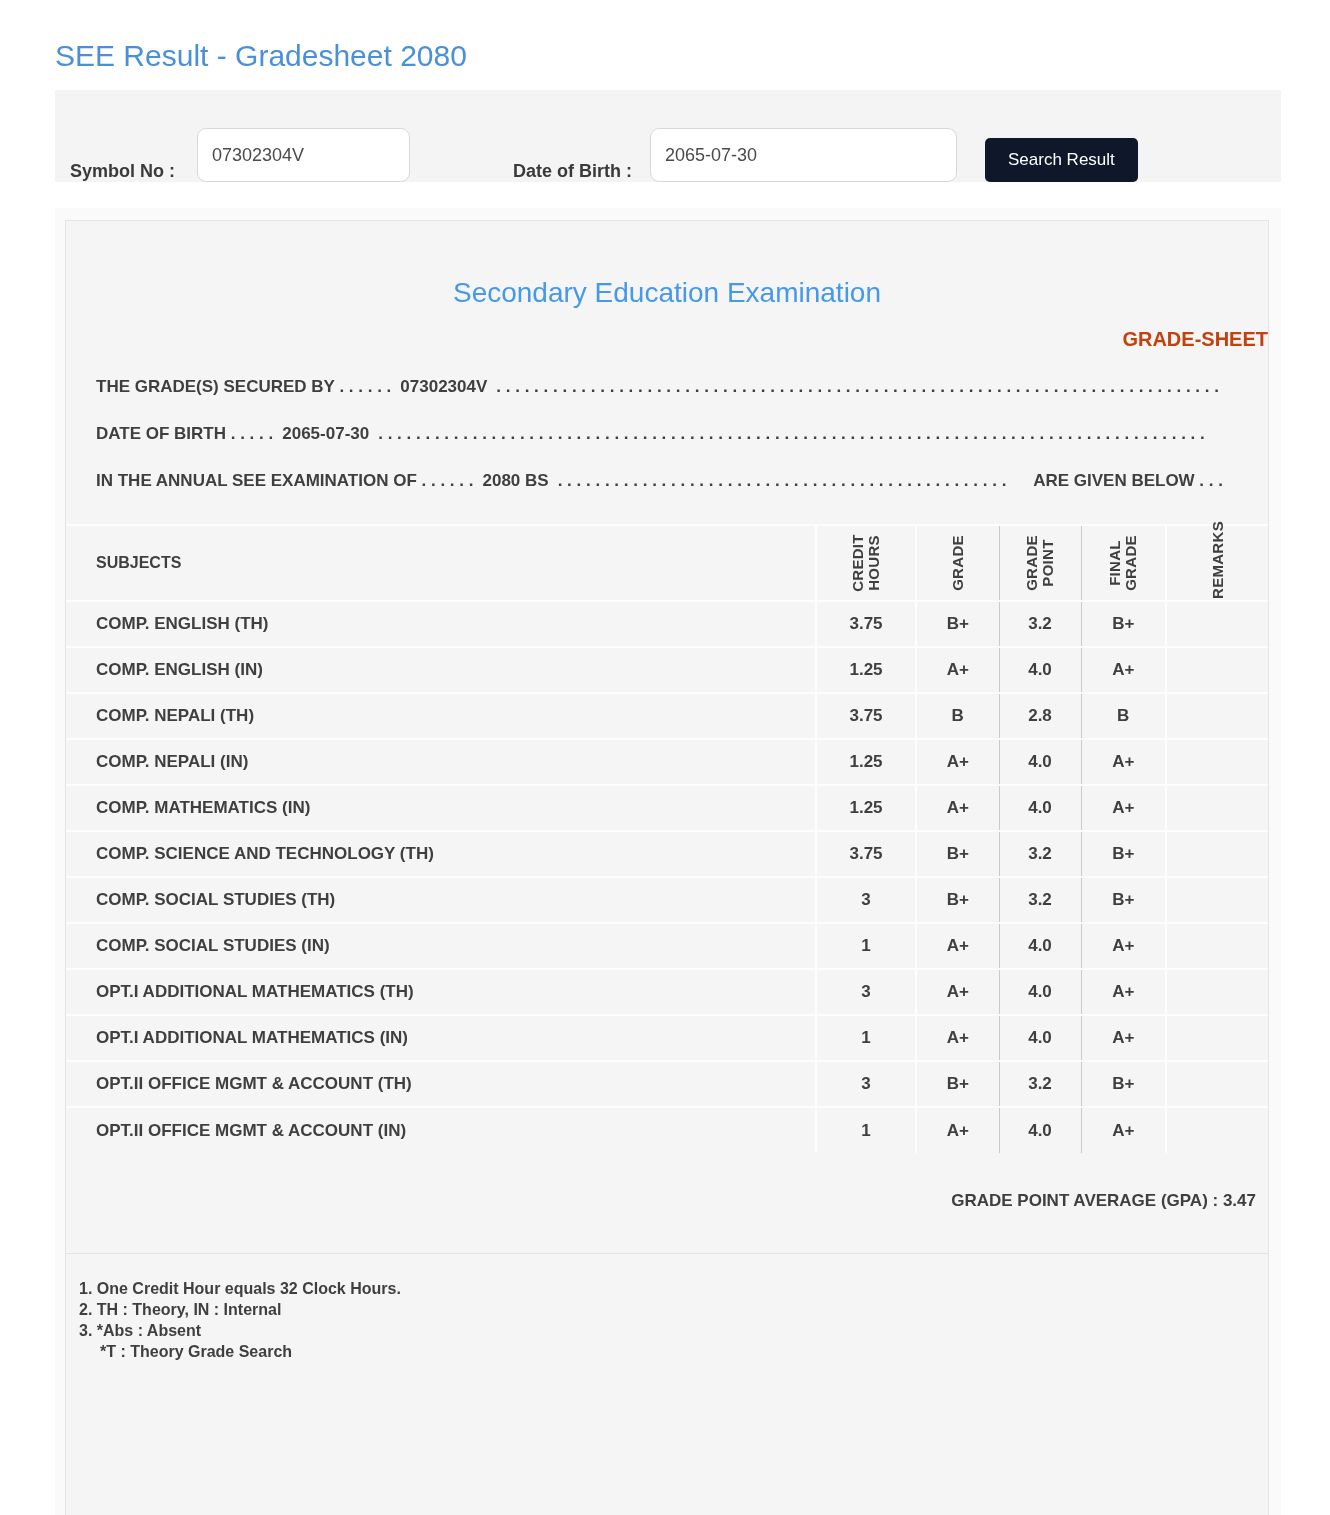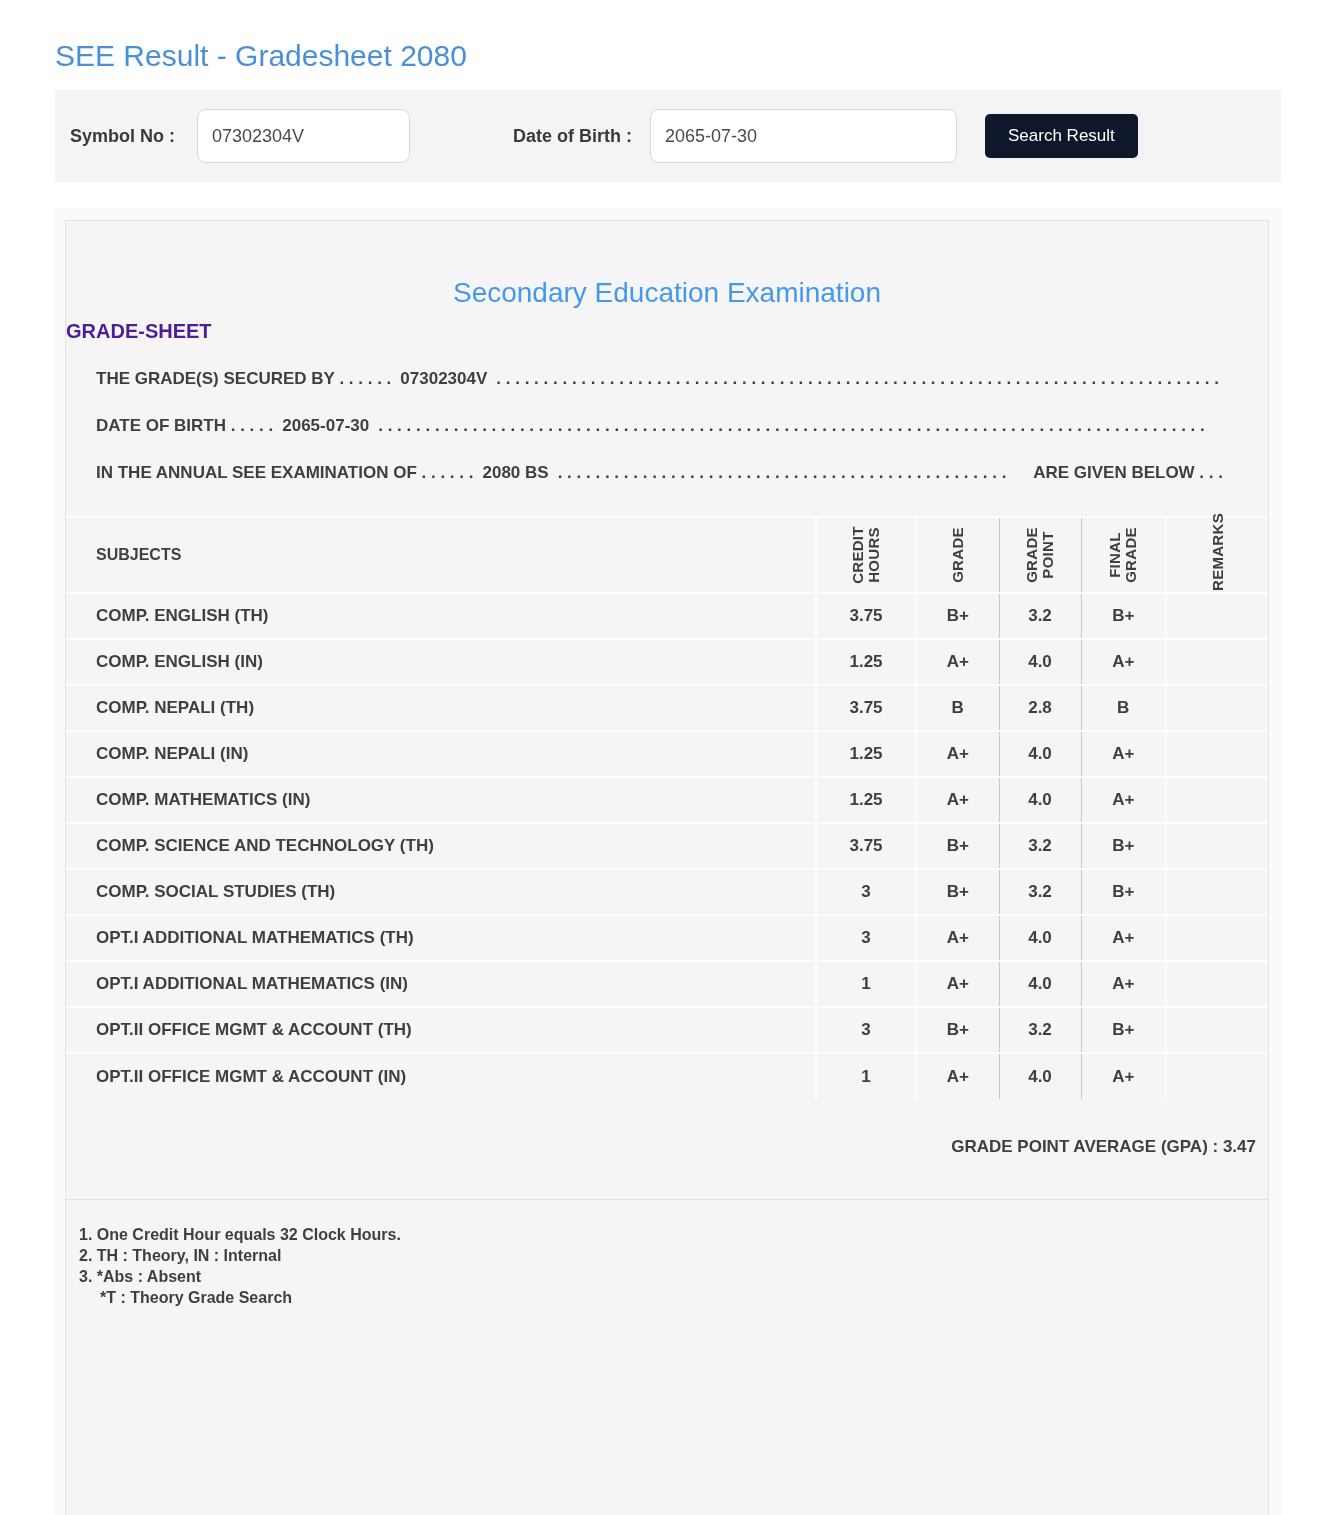--- a/index.html
+++ b/index.html
@@ -18,21 +18,21 @@
     color: #4a90d9;
     line-height: 35px;
   }
 
   
   .search-bar {
     margin: 17px 49px 0 55px;
     height: 92px;
     background: #f4f4f4;
     display: flex;
-    align-items: center;
+    align-items: flex-end;
     padding-left: 15px;
   }
   .search-label {
     font-size: 18px;
     font-weight: bold;
     color: #3a3a3a;
   }
   .search-input {
     height: 54px;
     border: 1px solid #d8d8d8;
@@ -75,25 +75,25 @@
     padding-top: 55px;
   }
   .sheet-heading {
     text-align: center;
     font-size: 28px;
     font-weight: 400;
     color: #4698e8;
     line-height: 33px;
   }
   .sheet-subheading {
-    text-align: left;
+    text-align: right;
     font-size: 20px;
     font-weight: bold;
-    color: #4c1d95;
-    margin-top: 10px;
+    color: #c2410c;
+    margin-top: 18px;
     line-height: 24px;
   }
 
   
   .dotted-line {
     display: flex;
     align-items: baseline;
     padding: 0 45px 0 30px;
     margin-top: 25px;
     font-size: 17px;
@@ -311,20 +311,28 @@
 
           <tr>
             <td class="cell-subject">COMP. SOCIAL STUDIES (TH)</td>
             <td class="cell-center b-white">3</td>
             <td class="cell-center b-white">B+</td>
             <td class="cell-center b-gray">3.2</td>
             <td class="cell-center">B+</td>
             <td class="cell-center b-white"></td>
           </tr>
 
+          <tr>
+            <td class="cell-subject">COMP. SOCIAL STUDIES (IN)</td>
+            <td class="cell-center b-white">1</td>
+            <td class="cell-center b-white">A+</td>
+            <td class="cell-center b-gray">4.0</td>
+            <td class="cell-center">A+</td>
+            <td class="cell-center b-white"></td>
+          </tr>
 
           <tr>
             <td class="cell-subject">OPT.I ADDITIONAL MATHEMATICS (TH)</td>
             <td class="cell-center b-white">3</td>
             <td class="cell-center b-white">A+</td>
             <td class="cell-center b-gray">4.0</td>
             <td class="cell-center">A+</td>
             <td class="cell-center b-white"></td>
           </tr>
 

